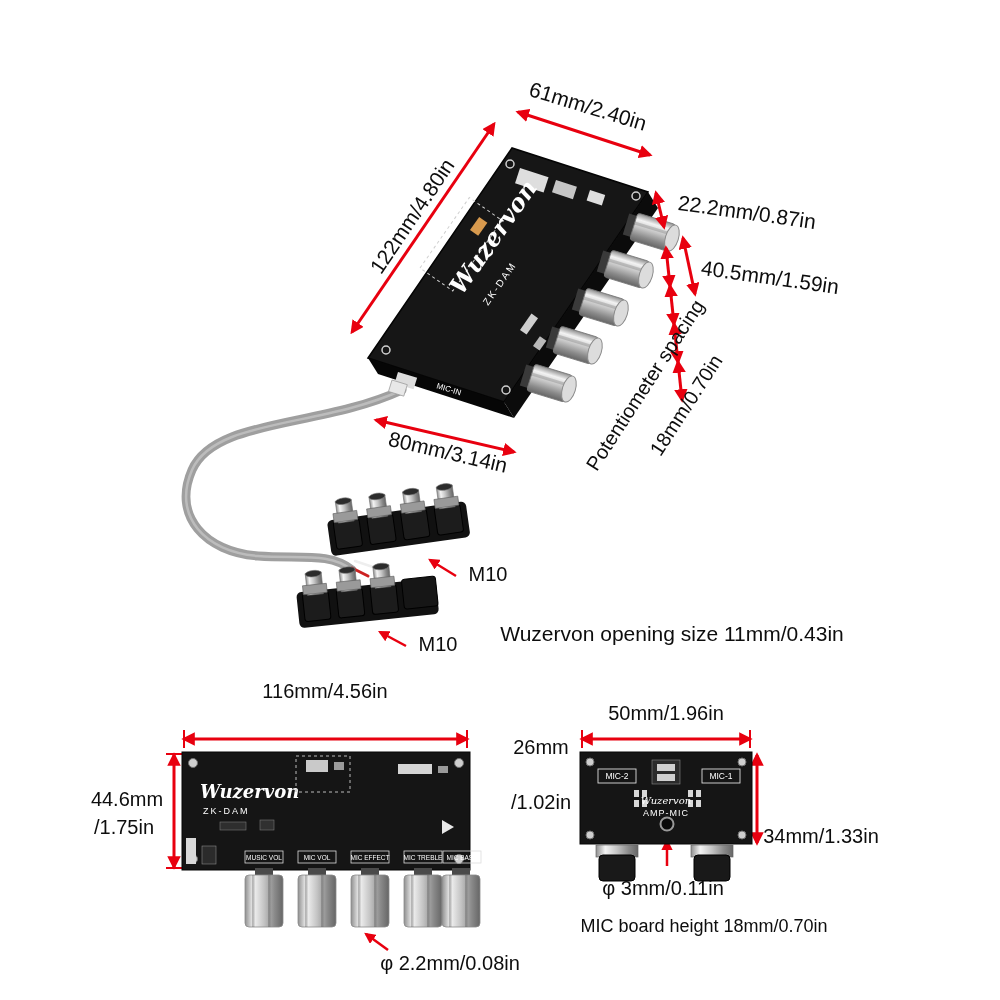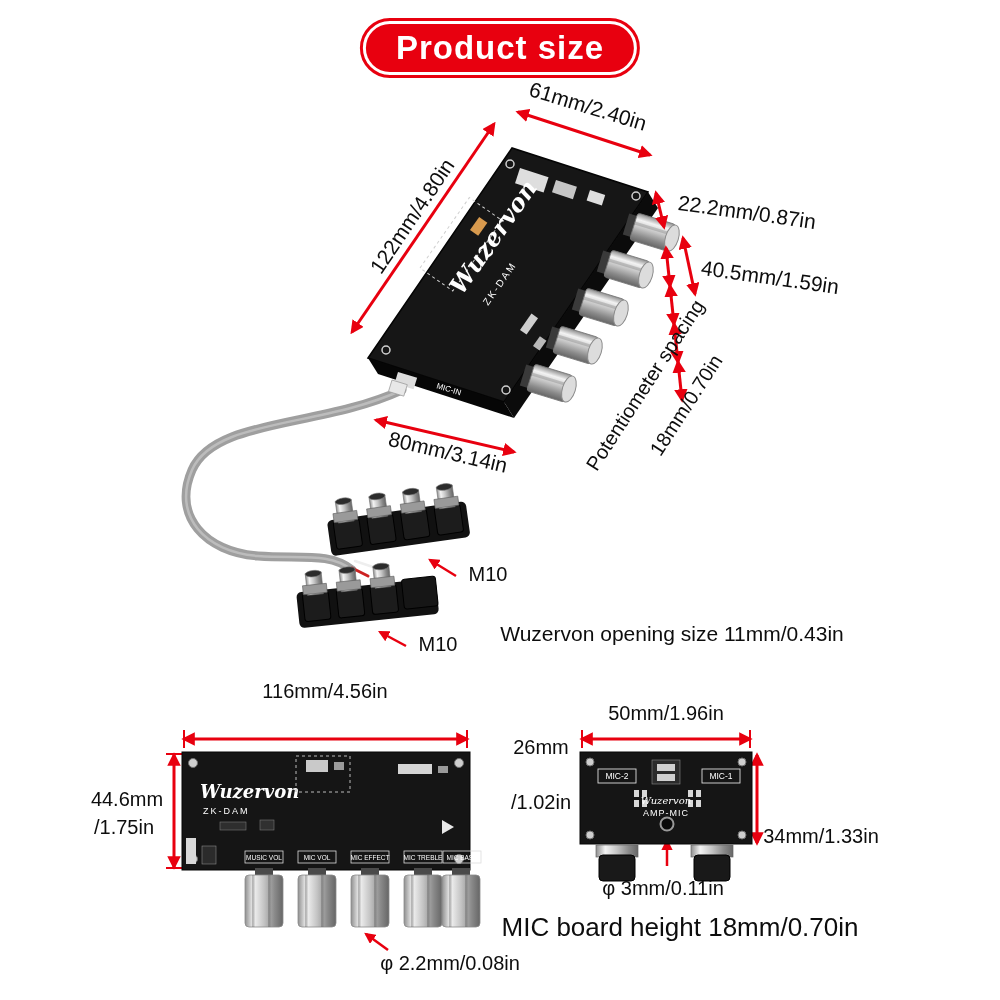--- a/index.html
+++ b/index.html
@@ -213,23 +213,20 @@
       <text x="666" y="804" font-size="10" fill="#fff" text-anchor="middle" style="font-family:'DejaVu Serif',serif;font-style:italic">Wuzervon</text>
       <text x="666" y="816" font-size="9" letter-spacing="1" fill="#fff" text-anchor="middle">AMP-MIC</text>
       <circle cx="667" cy="824" r="6.5" fill="#0a0a0a" stroke="#999" stroke-width="2"></circle>
       <g>
         <use href="#jackDown" transform="translate(617,845)"></use>
         <use href="#jackDown" transform="translate(712,845)"></use>
       </g>
     </g>
   </svg>
 
-  <div class="badge">
-    <div class="badge-inner">Product size</div>
-  </div>
 
   <div class="dim" style="left:588px;top:106px;transform:translate(-50%,-50%) rotate(17deg);font-size:21px">61mm/2.40in</div>
   <div class="dim" style="left:412px;top:216px;transform:translate(-50%,-50%) rotate(-56deg);font-size:21px">122mm/4.80in</div>
   <div class="dim" style="left:747px;top:212px;transform:translate(-50%,-50%) rotate(8deg);font-size:21px">22.2mm/0.87in</div>
   <div class="dim" style="left:770px;top:277px;transform:translate(-50%,-50%) rotate(8deg);font-size:21px">40.5mm/1.59in</div>
   <div class="dim" style="left:645px;top:385px;transform:translate(-50%,-50%) rotate(-57deg)">Potentiometer spacing</div>
   <div class="dim" style="left:686px;top:405px;transform:translate(-50%,-50%) rotate(-57deg)">18mm/0.70in</div>
   <div class="dim" style="left:448px;top:452px;transform:translate(-50%,-50%) rotate(13deg);font-size:21px">80mm/3.14in</div>
 
   <div class="dim" style="left:488px;top:574px;transform:translate(-50%,-50%)">M10</div>
@@ -239,15 +236,15 @@
   <div class="dim" style="left:325px;top:691px;transform:translate(-50%,-50%)">116mm/4.56in</div>
   <div class="dim" style="left:127px;top:799px;transform:translate(-50%,-50%)">44.6mm</div>
   <div class="dim" style="left:124px;top:827px;transform:translate(-50%,-50%)">/1.75in</div>
   <div class="dim" style="left:450px;top:963px;transform:translate(-50%,-50%)">φ 2.2mm/0.08in</div>
 
   <div class="dim" style="left:666px;top:713px;transform:translate(-50%,-50%)">50mm/1.96in</div>
   <div class="dim" style="left:541px;top:747px;transform:translate(-50%,-50%)">26mm</div>
   <div class="dim" style="left:541px;top:802px;transform:translate(-50%,-50%)">/1.02in</div>
   <div class="dim" style="left:821px;top:836px;transform:translate(-50%,-50%)">34mm/1.33in</div>
   <div class="dim" style="left:663px;top:888px;transform:translate(-50%,-50%)">φ 3mm/0.11in</div>
-  <div class="dim" style="left:680px;top:927px;transform:translate(-50%,-50%);font-size:26px">MIC board height 18mm/0.70in</div>
+  <div class="dim" style="left:704px;top:927px;transform:translate(-50%,-50%);font-size:18px">MIC board height 18mm/0.70in</div>
 
 </div>
 
 </body></html>

